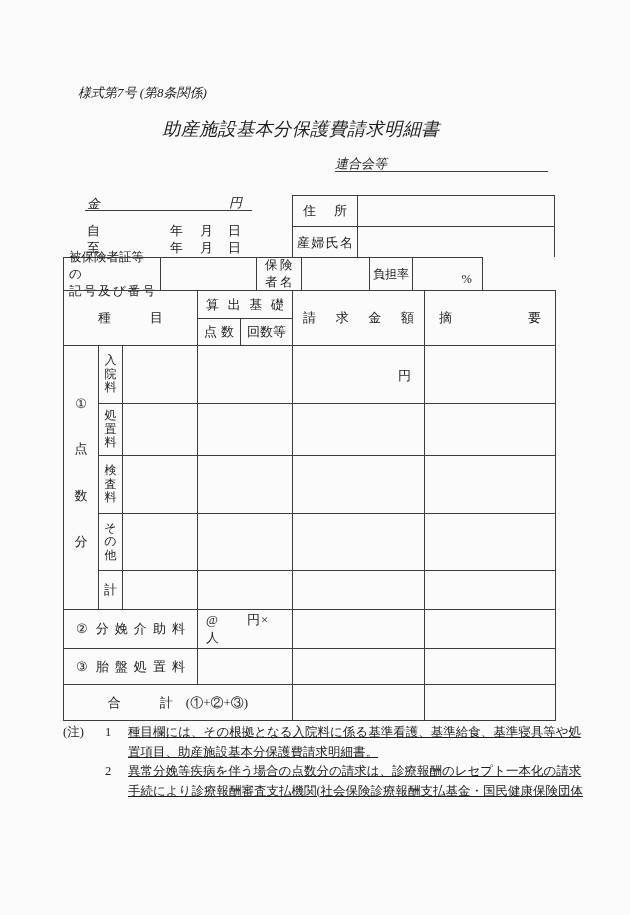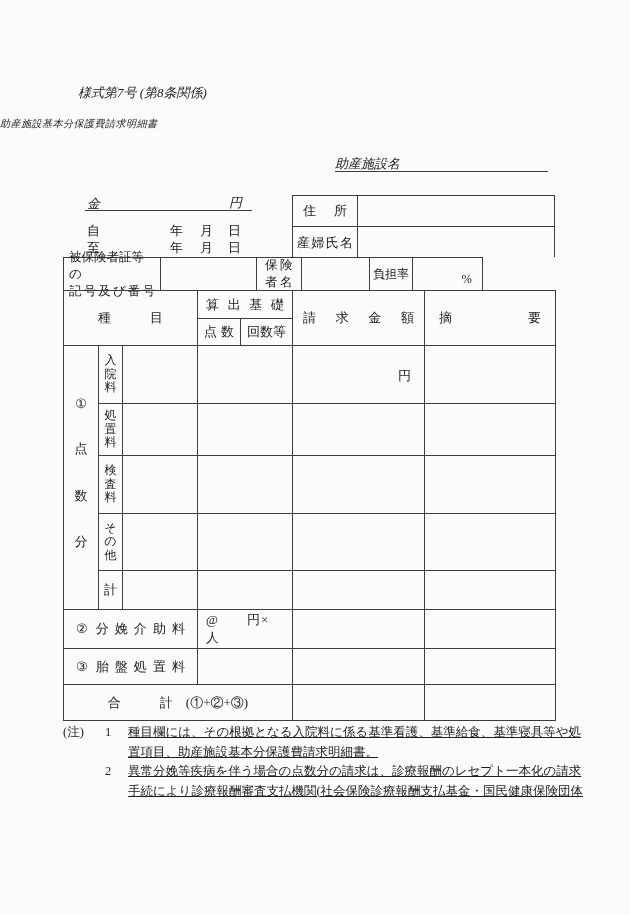--- a/index.html
+++ b/index.html
@@ -66,24 +66,24 @@
   .note-line{display:flex;}
   .note-pre{width:42px;flex:none;}
   .note-num{width:23px;flex:none;}
   .note-text{white-space:nowrap;text-decoration:underline;}
 </style>
 </head>
 <body>
 
 <div class="abs fs13" style="left:78px;top:84px;">様式第7号 (第8条関係)</div>
 
-<div class="abs" style="left:0;top:117px;width:602px;text-align:left;font-size:10px;letter-spacing:0.5px;">助産施設基本分保護費請求明細書</div>
+<div class="abs" style="left:0;top:117px;width:602px;text-align:center;font-size:18px;letter-spacing:0.5px;">助産施設基本分保護費請求明細書</div>
 
 <div class="abs underline" style="left:335px;top:154px;width:213px;height:18px;">
-  <span class="fs13">助産施設名</span>
+  <span class="fs13">連合会等</span>
 </div>
 
 <div class="abs underline" style="left:85px;top:194px;width:167px;height:17px;">
   <span class="fs13" style="margin-left:2px;">金</span>
   <span class="fs13 abs" style="right:10px;top:0;">円</span>
 </div>
 
 <div class="dline" style="left:87px;top:222px;">
   <span style="left:0;">自</span>
   <span style="left:83px;">年</span>

